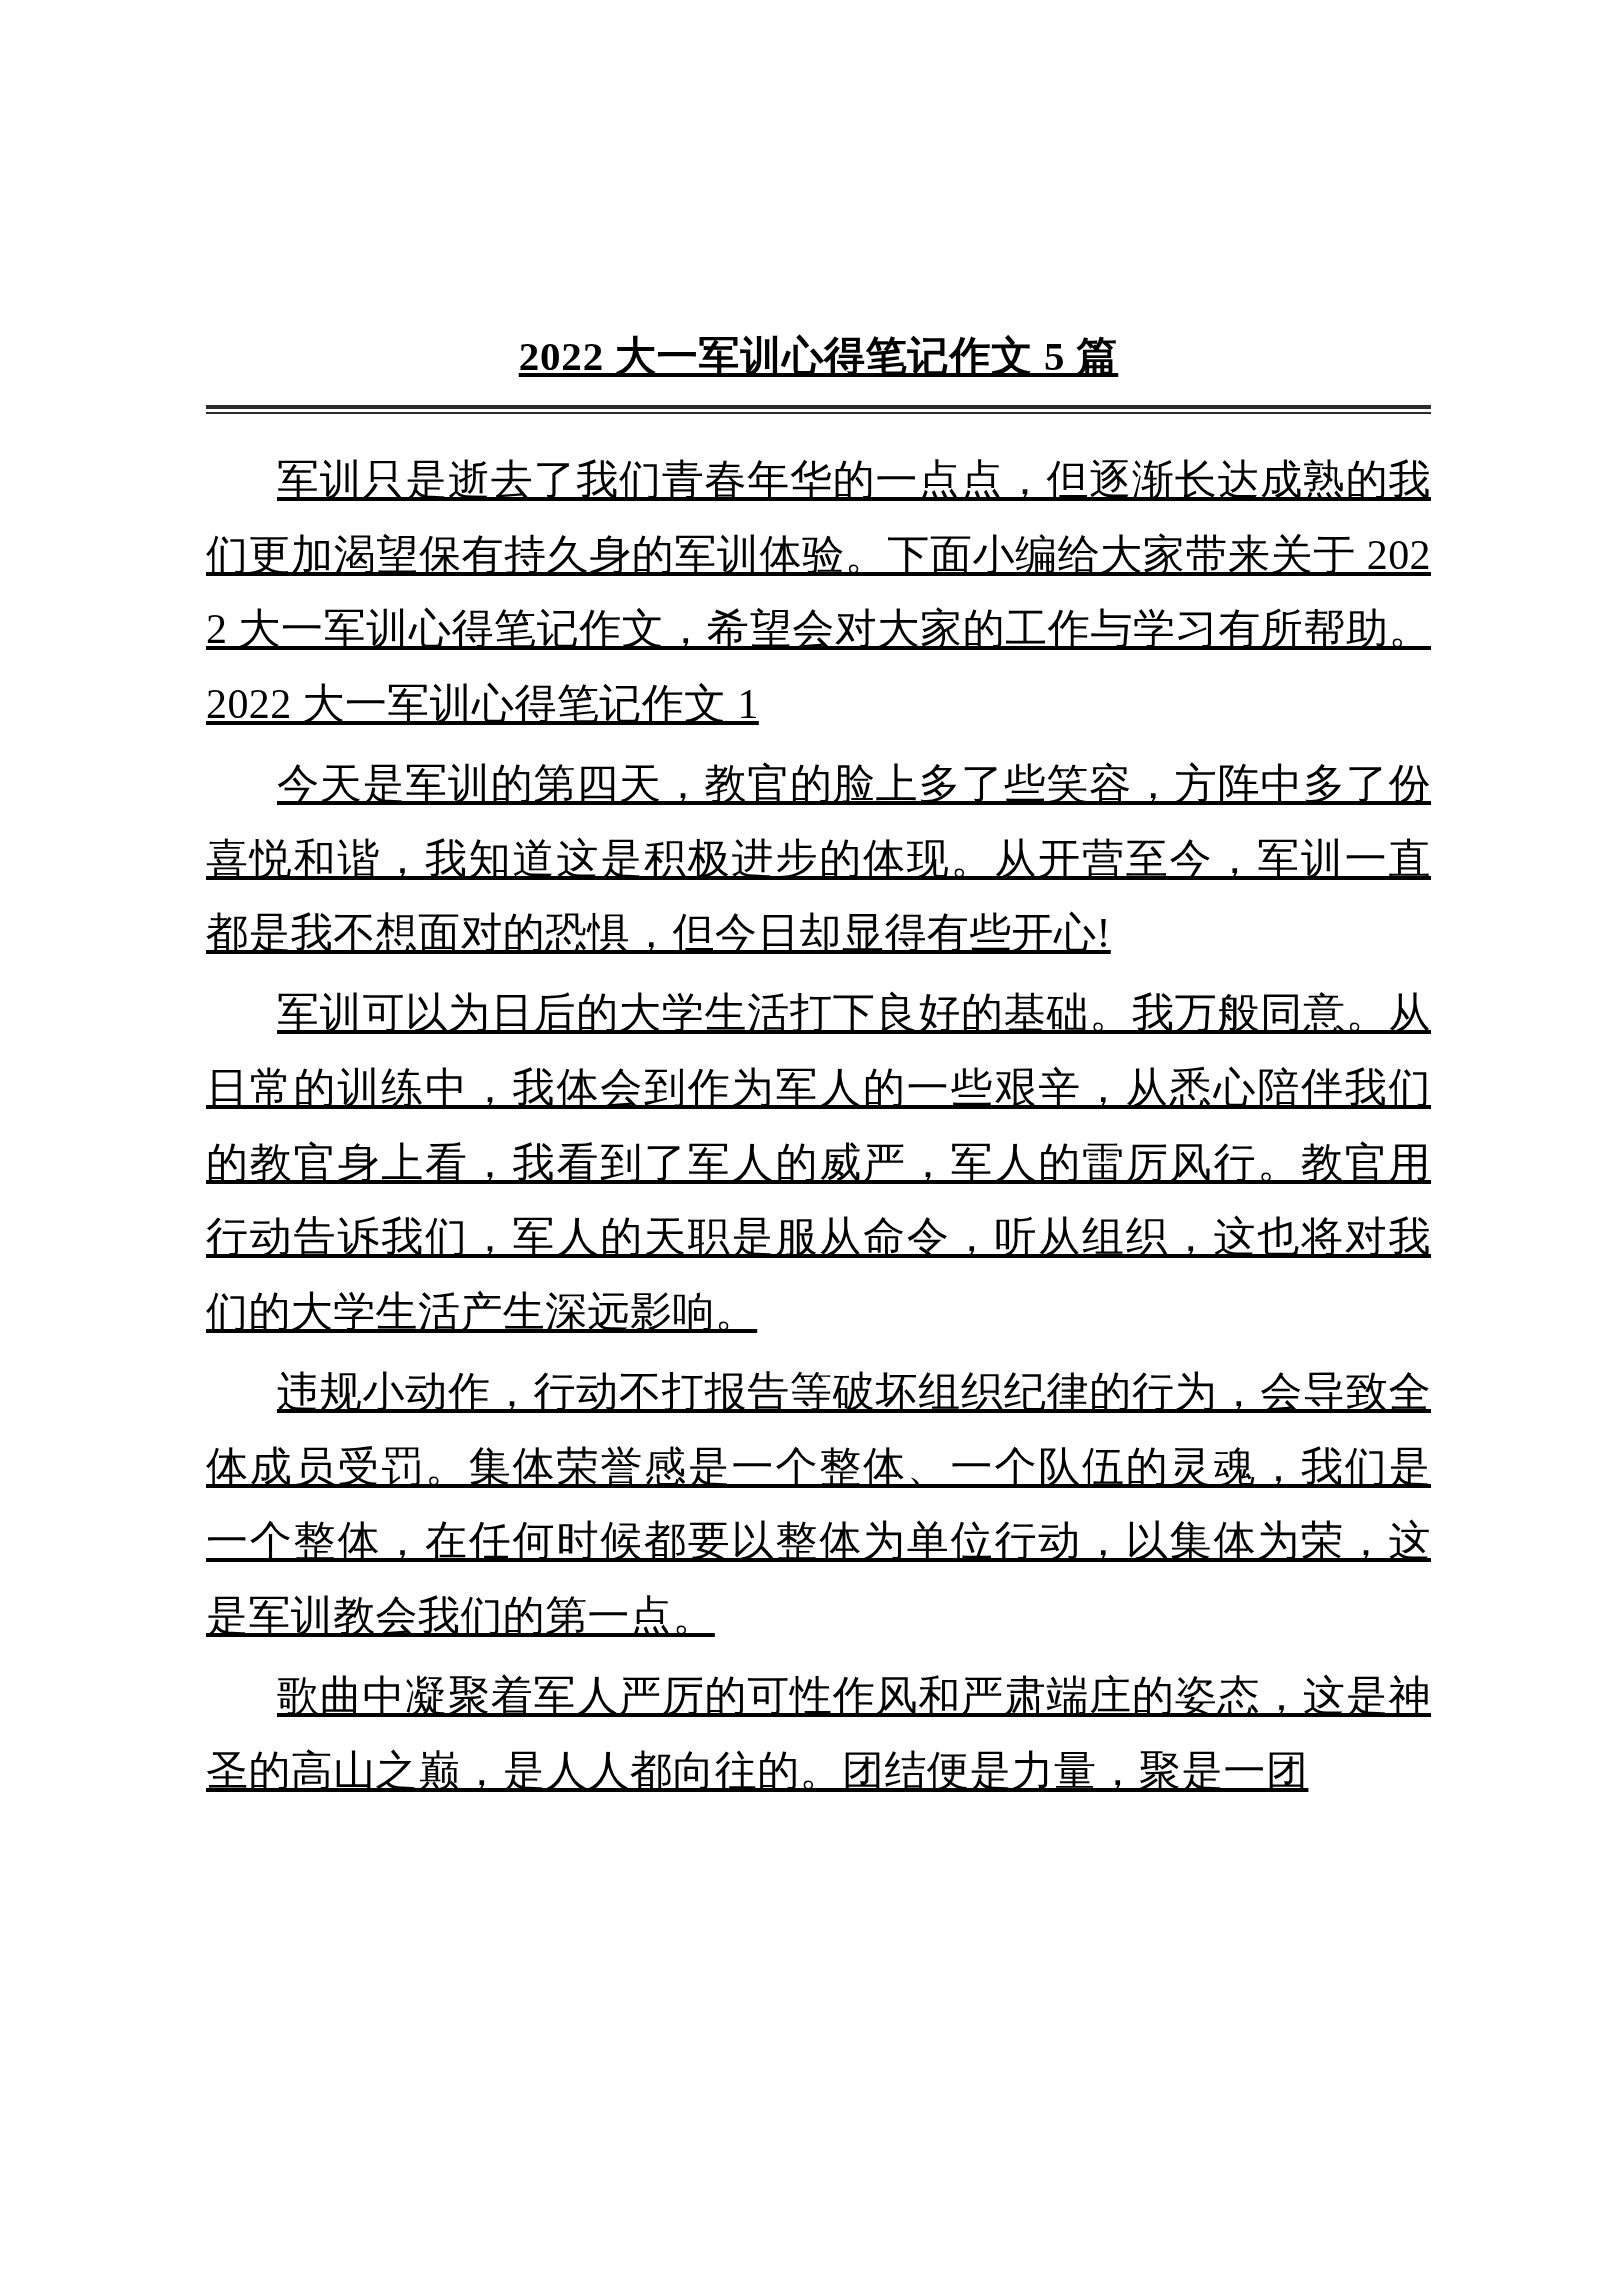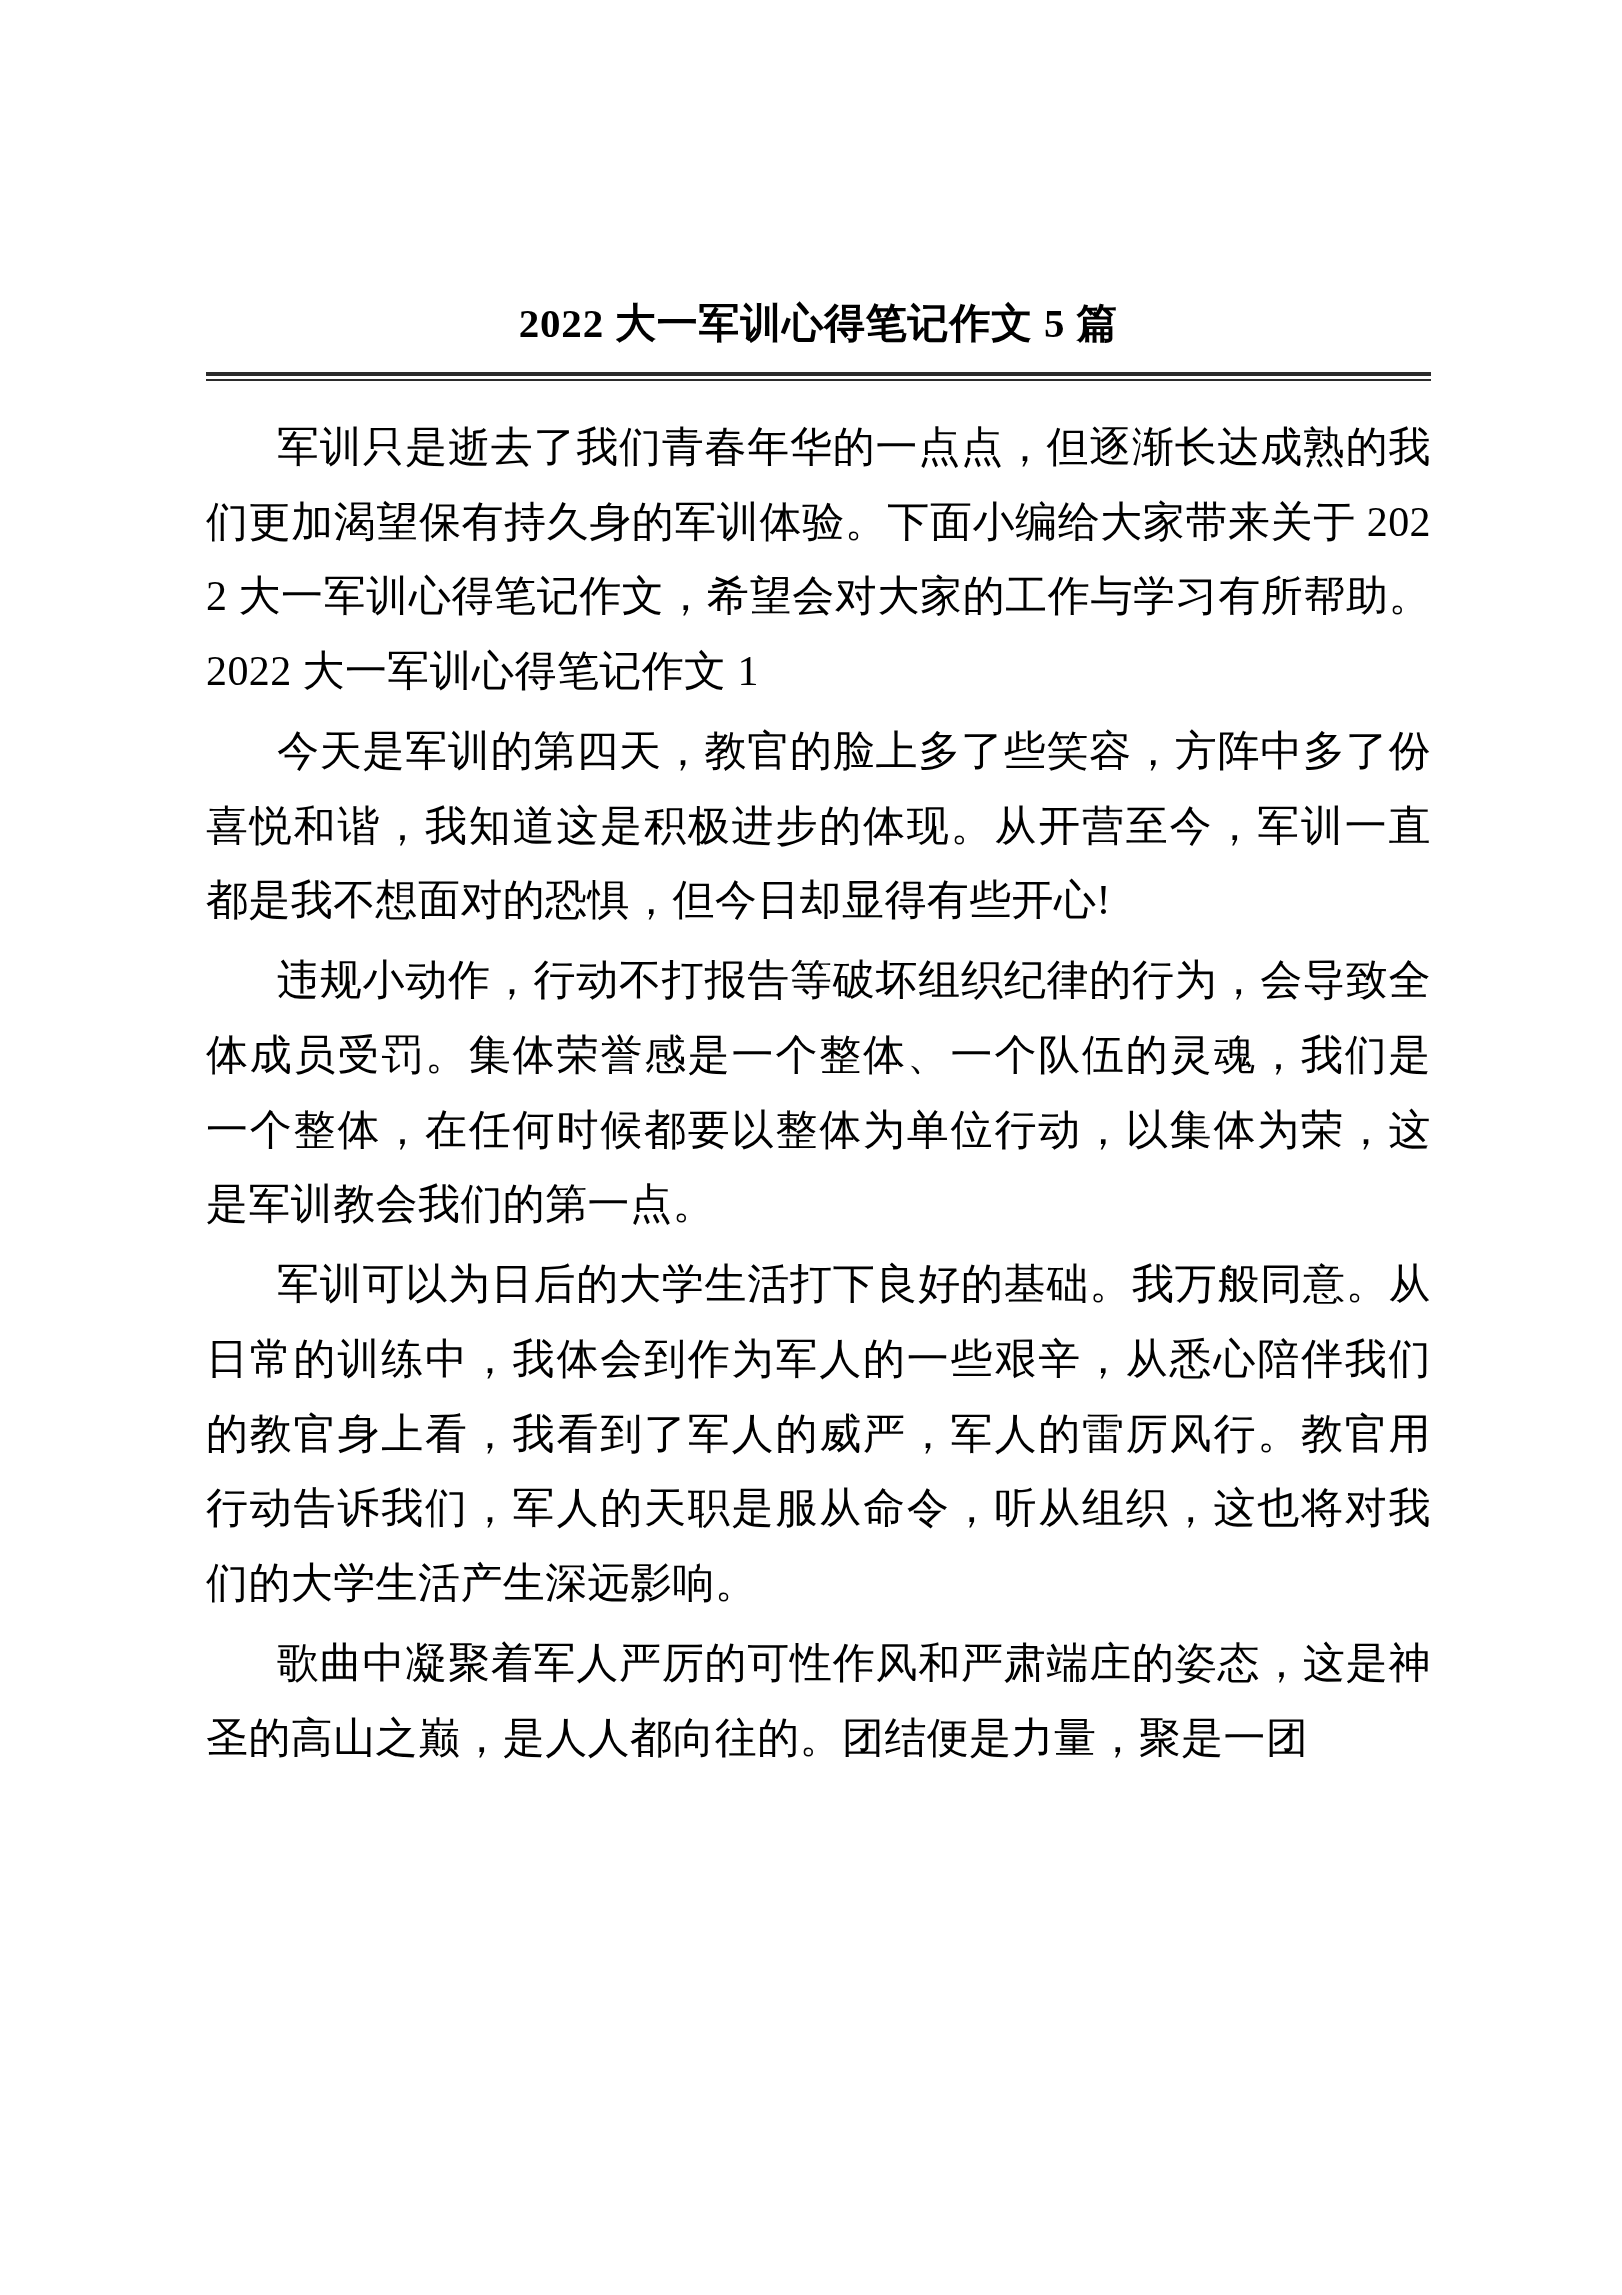--- a/index.html
+++ b/index.html
@@ -18,22 +18,23 @@
     position: relative;
     width: 1622px;
     min-height: 2295px;
     box-sizing: border-box;
     padding: 0;
     background: #ffffff;
   }
   .content {
     position: absolute;
     left: 206px;
-    top: 297px;
+    top: 330px;
     width: 1225px;
+    text-decoration: underline;
   }
   .doc-title {
     text-align: center;
     font-size: 41px;
     font-weight: bold;
     letter-spacing: 0.8px;
     line-height: 1.3;
     margin: 0 0 22px 0;
     font-family: "Liberation Serif", "DejaVu Serif", serif;
   }
@@ -77,19 +78,19 @@
     <h1 class="doc-title">2022 大一军训心得笔记作文 5 篇</h1>
 
     <div class="rule-wrap">
       <div class="rule-thick"></div>
       <div class="rule-gap"></div>
       <div class="rule-thin"></div>
     </div>
 
     <p class="para">军训只是逝去了我们青春年华的一点点，但逐渐长达成熟的我们更加渴望保有持久身的军训体验。下面小编给大家带来关于 2022 大一军训心得笔记作文，希望会对大家的工作与学习有所帮助。2022 大一军训心得笔记作文 1</p>
     <p class="para">今天是军训的第四天，教官的脸上多了些笑容，方阵中多了份喜悦和谐，我知道这是积极进步的体现。从开营至今，军训一直都是我不想面对的恐惧，但今日却显得有些开心!</p>
+    <p class="para">军训可以为日后的大学生活打下良好的基础。我万般同意。从日常的训练中，我体会到作为军人的一些艰辛，从悉心陪伴我们的教官身上看，我看到了军人的威严，军人的雷厉风行。教官用行动告诉我们，军人的天职是服从命令，听从组织，这也将对我们的大学生活产生深远影响。</p>
     <p class="para">违规小动作，行动不打报告等破坏组织纪律的行为，会导致全体成员受罚。集体荣誉感是一个整体、一个队伍的灵魂，我们是一个整体，在任何时候都要以整体为单位行动，以集体为荣，这是军训教会我们的第一点。</p>
-    <p class="para">军训可以为日后的大学生活打下良好的基础。我万般同意。从日常的训练中，我体会到作为军人的一些艰辛，从悉心陪伴我们的教官身上看，我看到了军人的威严，军人的雷厉风行。教官用行动告诉我们，军人的天职是服从命令，听从组织，这也将对我们的大学生活产生深远影响。</p>
     <p class="para">歌曲中凝聚着军人严厉的可性作风和严肃端庄的姿态，这是神圣的高山之巅，是人人都向往的。团结便是力量，聚是一团</p>
 
   </div>
 </div>
 
 
 </body></html>

